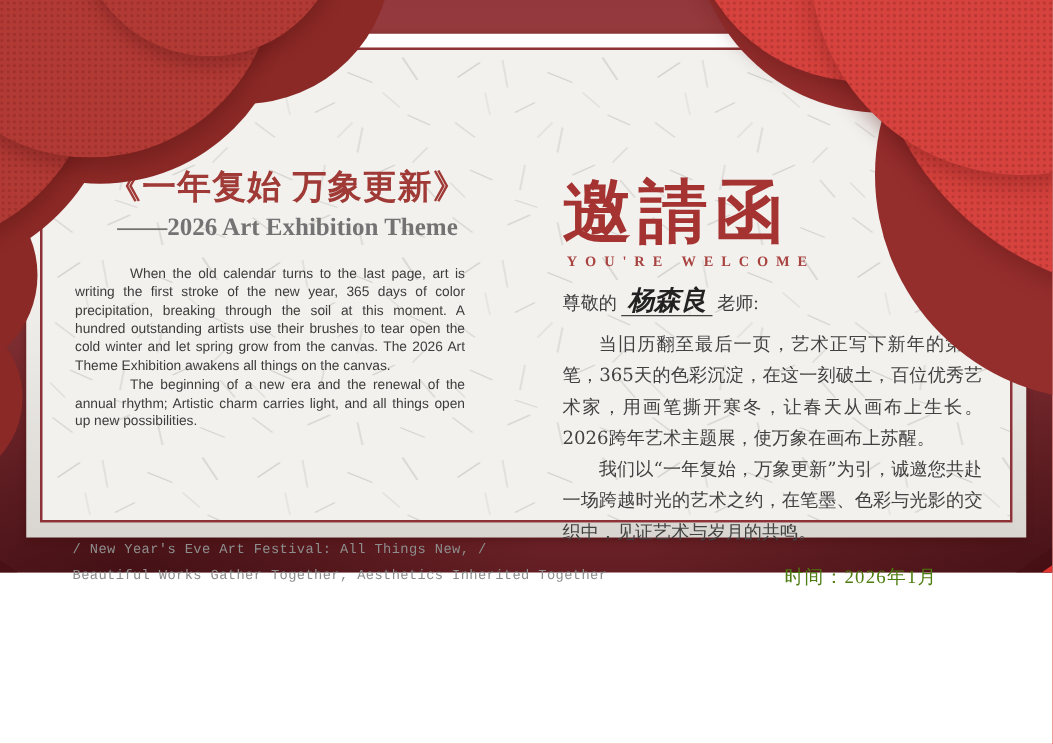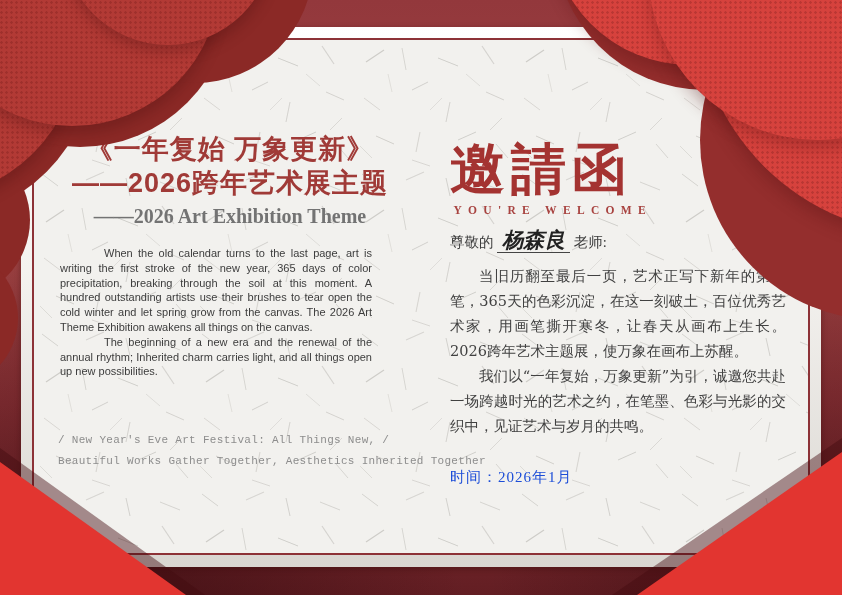--- a/index.html
+++ b/index.html
@@ -1,20 +1,20 @@
 <!DOCTYPE html>
 <html><head>
 <meta charset="utf-8">
 <style>
   html,body{margin:0;padding:0;}
   body{
     width:842px;height:595px;position:relative;overflow:hidden;
     background:#ffffff;font-family:"Liberation Sans", sans-serif;
   }
-  .stage{position:absolute;inset:0;width:842px;height:595px;text-decoration:underline;}
+  .stage{position:absolute;inset:0;width:842px;height:458px;text-decoration:underline;}
 
   
   .outer-border{
     position:absolute;inset:0;z-index:0;
     background:
       radial-gradient(circle at 12% 102%, rgba(42,6,10,.55), transparent 38%),
       radial-gradient(circle at 100% 102%, rgba(42,6,10,.5), transparent 34%),
       linear-gradient(180deg,#93383c 0%,#9e4443 38%,#8a3136 68%,#631e23 100%);
   }
   
@@ -90,22 +90,22 @@
     font-family:"DejaVu Serif", serif;font-style:italic;font-weight:bold;
     font-size:21px;color:#222;border-bottom:1.6px solid #444;padding:0 5px;
   }
   .invite-body{
     margin-top:10px;width:336px;
     font-family:"DejaVu Serif", serif;
     font-size:14.5px;line-height:1.72;color:#414141;text-align:justify;
   }
   .invite-body p{margin:0;text-indent:2em;}
   .date-line{
-    position:absolute;left:450px;top:468px;width:300px;
-    font-family:"Liberation Serif", serif;font-size:15px;letter-spacing:1px;color:#1d4ed8;
+    position:absolute;left:450px;top:452px;width:300px;text-align:right;
+    font-family:"Liberation Serif", serif;font-size:15px;letter-spacing:1px;color:#4d7c0f;
   }
 </style>
 </head>
 <body>
 
 <div class="stage">
 
   <div class="outer-border"></div>
   <div class="bevel"></div>
 
@@ -139,26 +139,25 @@
       </defs>
       <rect width="100%" height="100%" fill="url(#fibers)"></rect>
     </svg>
   </div>
 
   <div class="content">
 
     <div class="left-col">
       <div class="title-block">
         <h1 class="title-cn">《一年复始 万象更新》</h1>
-        <h1 class="title-cn">——2026跨年艺术展主题</h1>
         <div class="title-en2">——2026 Art Exhibition Theme</div>
       </div>
       <div class="intro">
         <p>When the old calendar turns to the last page, art is writing the first stroke of the new year, 365 days of color precipitation, breaking through the soil at this moment. A hundred outstanding artists use their brushes to tear open the cold winter and let spring grow from the canvas. The 2026 Art Theme Exhibition awakens all things on the canvas.</p>
-        <p>The beginning of a new era and the renewal of the annual rhythm; Inherited charm carries light, and all things open up new possibilities.</p>
+        <p>The beginning of a new era and the renewal of the annual rhythm; Artistic charm carries light, and all things open up new possibilities.</p>
       </div>
     </div>
 
     <div class="tagline">
       <div>/ New Year's Eve Art Festival: All Things New, /</div>
       <div>Beautiful Works Gather Together, Aesthetics Inherited Together</div>
     </div>
 
     <div class="right-col">
       <div class="logo-wrap">

